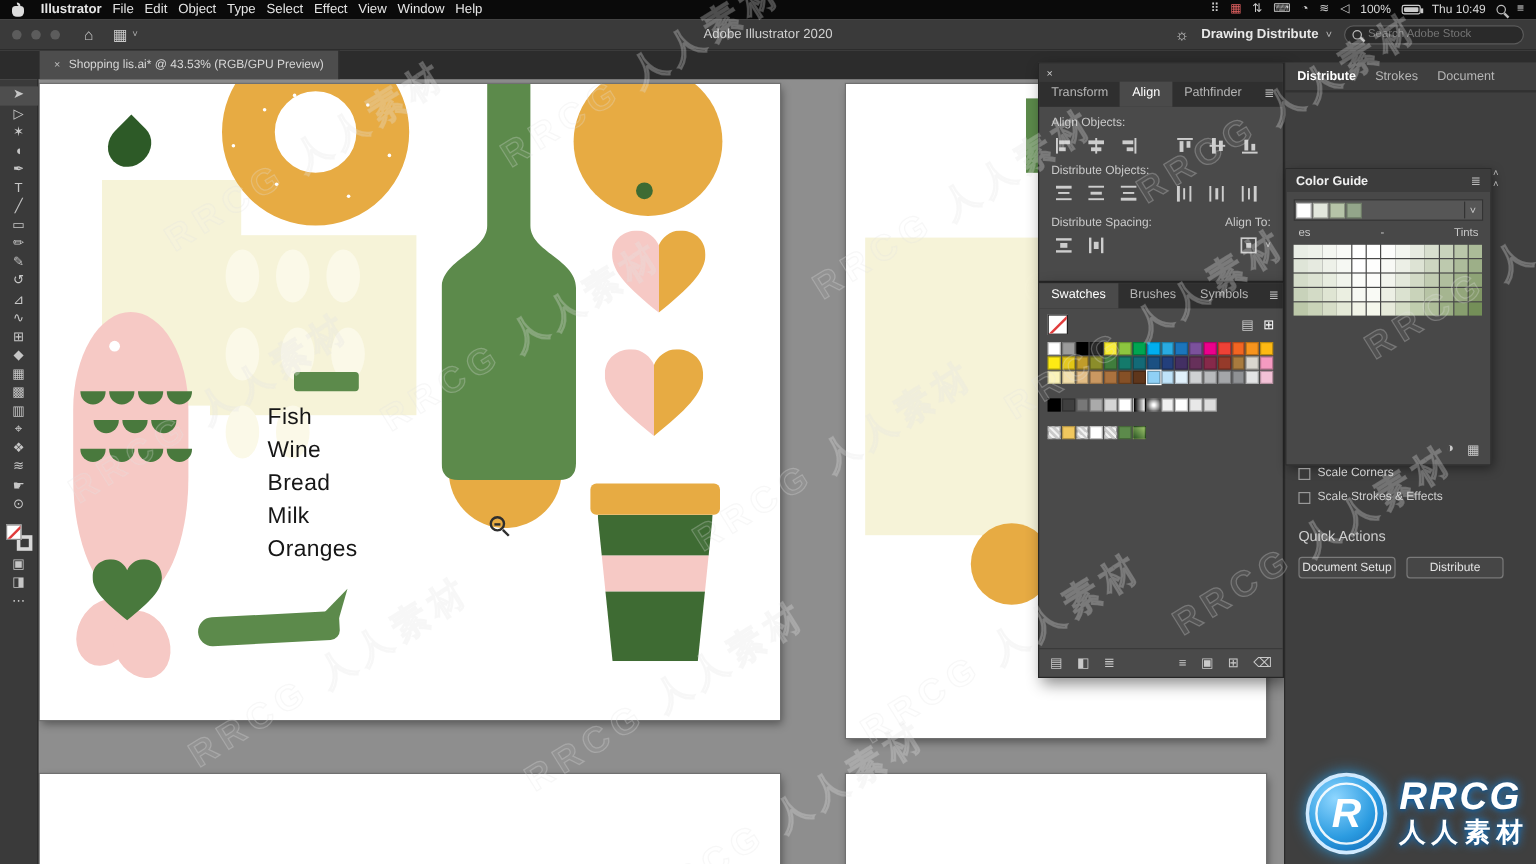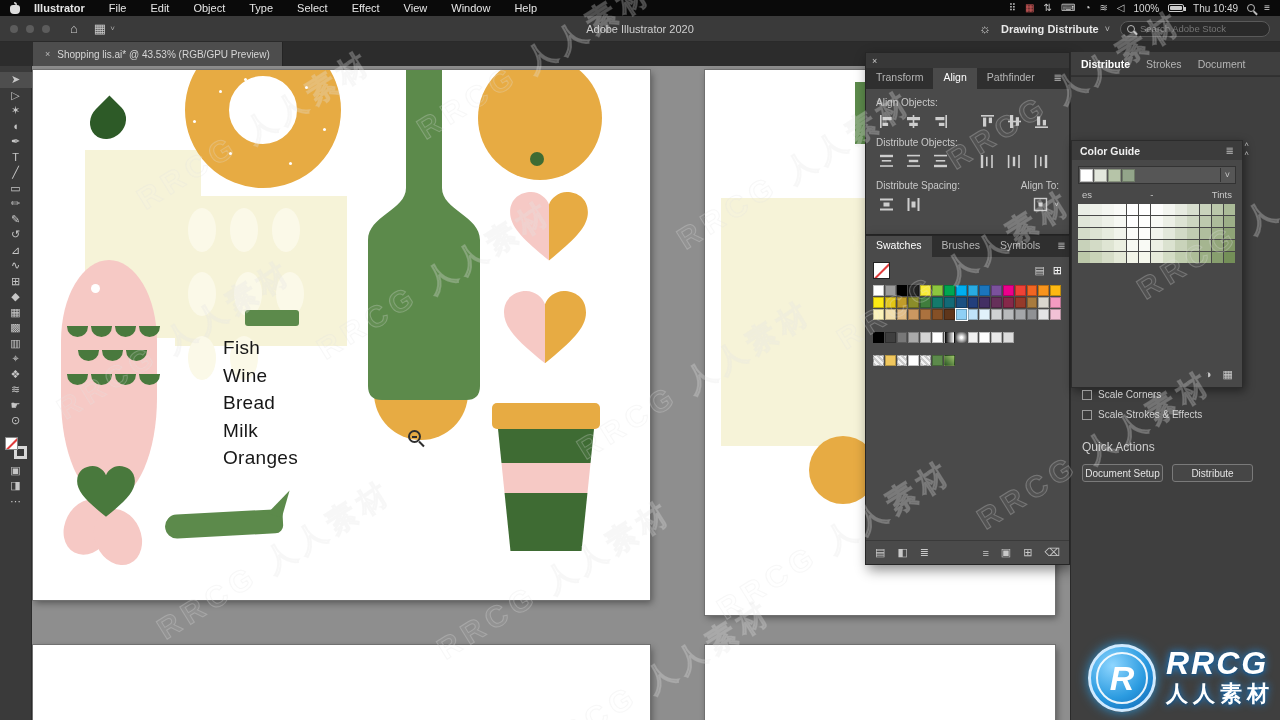--- a/index.html
+++ b/index.html
@@ -5,21 +5,21 @@
   *{box-sizing:border-box;margin:0;padding:0}
   html,body{background:#000}
   .screen{position:relative;width:1280px;height:720px;overflow:hidden;background:#8e8e8e;
     font-family:"Liberation Sans",sans-serif;-webkit-font-smoothing:antialiased}
   
   .menubar{position:absolute;left:0;top:0;width:1280px;height:16px;background:#0a0a0a;
     display:flex;align-items:center;padding:0 10px;gap:0;z-index:20}
   .apple{width:10px;height:12px;position:relative;margin-right:14px}
   .apple::before{content:"";position:absolute;bottom:0;left:0;width:10px;height:9px;background:#ddd;border-radius:3px 3px 4px 4px}
   .apple::after{content:"";position:absolute;top:0;left:4px;width:3px;height:3px;background:#ddd;border-radius:0 100% 0 100%}
-  .menus{display:flex;gap:24px;font-size:11px;color:#e6e6e6}
+  .menus{display:flex;gap:9px;font-size:11px;color:#e6e6e6}
   .mb-item{cursor:default}
   .mb-app{font-weight:bold}
   .status{margin-left:auto;display:flex;align-items:center;gap:9px;font-size:10px;color:#d8d8d8}
   .st-icon{font-size:10px;line-height:12px}
   .batt{width:16px;height:8px;border:1px solid #ccc;border-radius:2px;position:relative}
   .batt::before{content:"";position:absolute;inset:1px;background:#ccc;border-radius:1px}
   .batt::after{content:"";position:absolute;right:-3px;top:2px;width:2px;height:4px;background:#ccc}
   .mini-mag{position:relative;width:8px;height:8px;border:1.5px solid #bbb;border-radius:50%;display:inline-block}
   .mini-mag::after{content:"";position:absolute;width:5px;height:1.5px;background:#bbb;transform:rotate(45deg);right:-4px;bottom:-2px}
   

